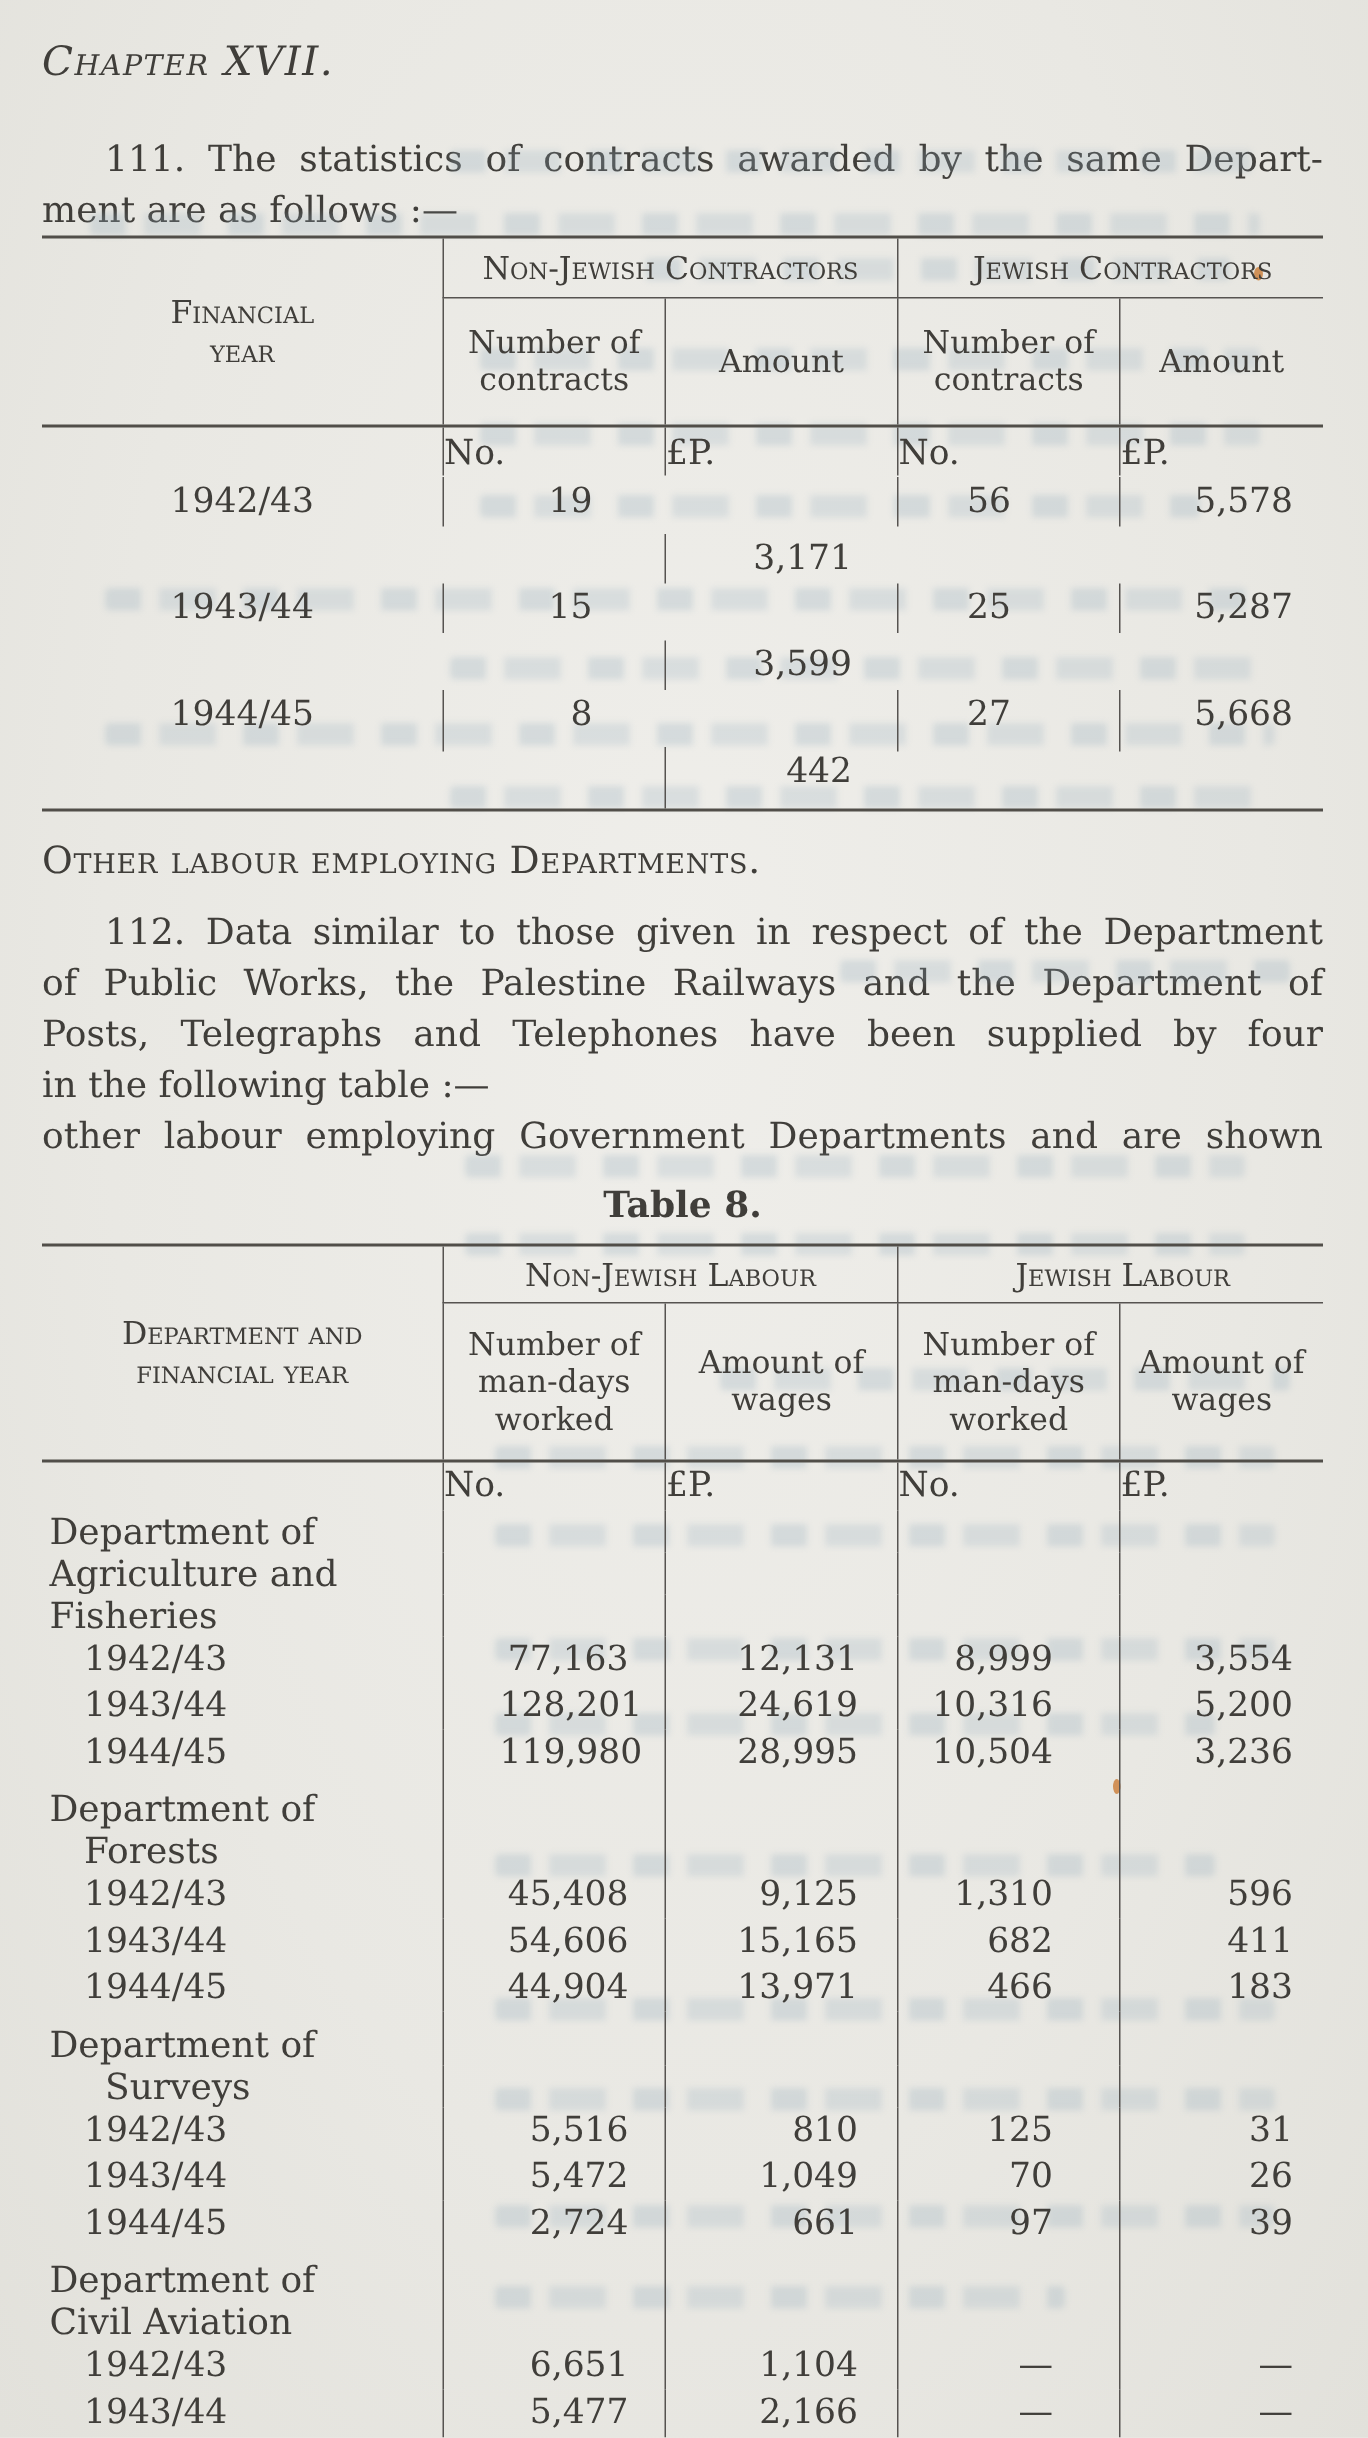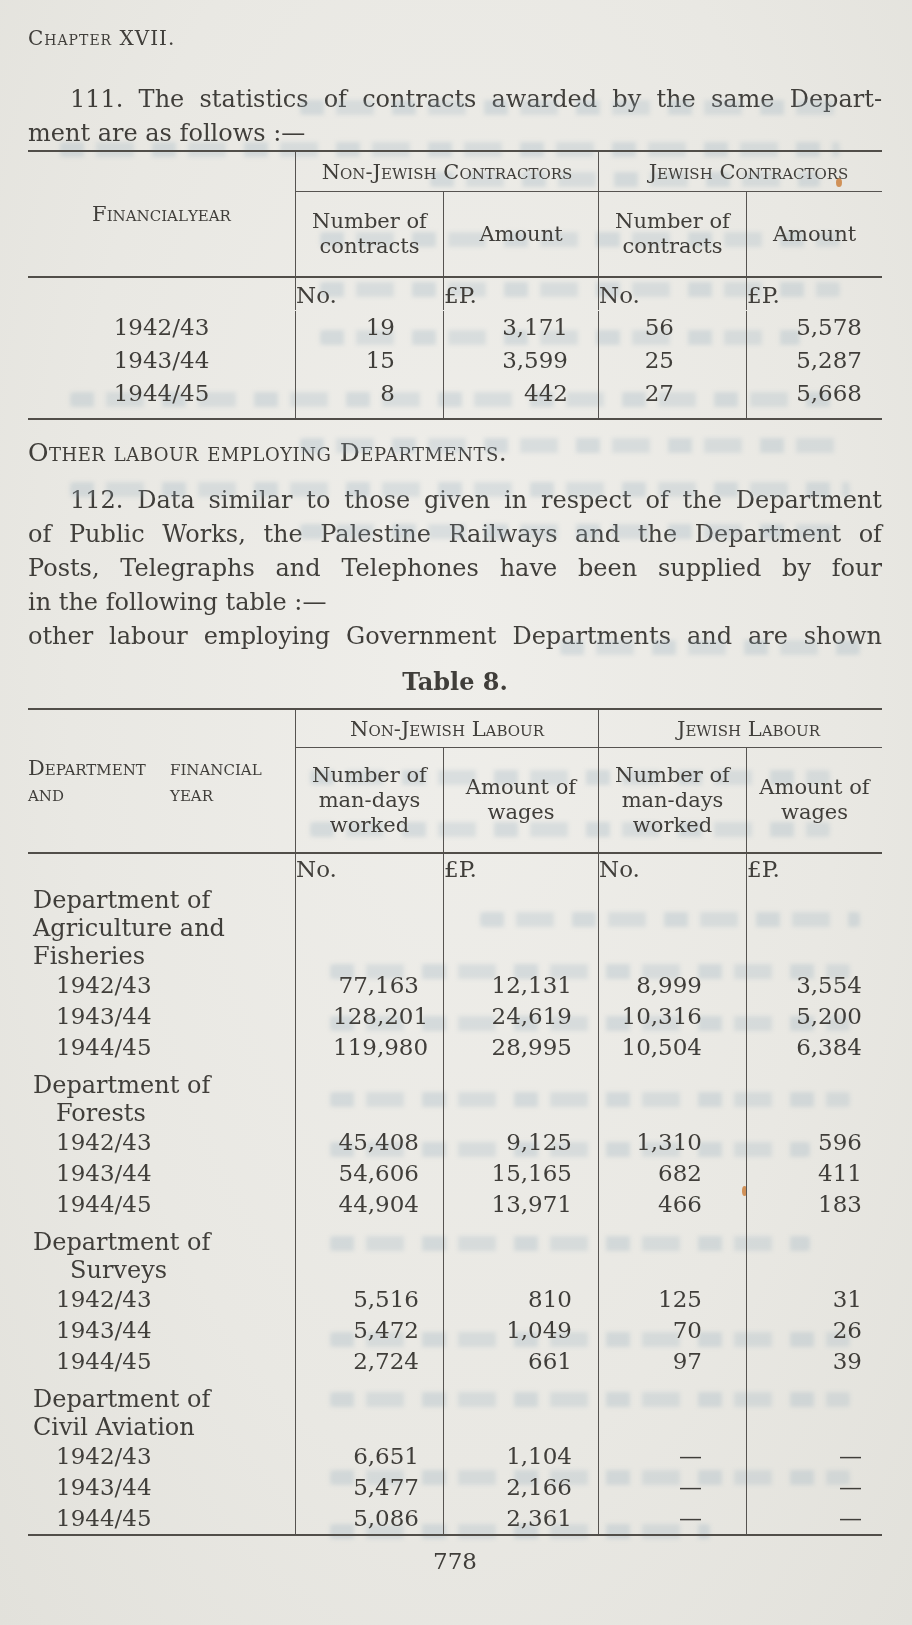--- a/index.html
+++ b/index.html
@@ -24,21 +24,21 @@
     background:repeating-linear-gradient(90deg,
       rgba(148,172,188,.55) 0 24px, rgba(148,172,188,0) 24px 36px,
       rgba(148,172,188,.45) 36px 74px, rgba(148,172,188,0) 74px 92px);
   }
   .speck { position:absolute; background:#c8742a; opacity:.75; border-radius:50%; }
   .speck.s1 { left:836px; top:178px; width:6px; height:9px; }
   .speck.s2 { left:742px; top:1186px; width:5px; height:10px; }
 
   
   .chapter {
-    font-variant:small-caps; font-size:20px; letter-spacing:1px;
+    font-variant:small-caps; font-size:27px; letter-spacing:1px;font-style:italic;
   }
   .para { font-size:24px; line-height:34px; }
   .para .ln { text-align:justify; text-align-last:justify; white-space:nowrap; }
   .para .ln.first { padding-left:42px; }
   .para .ln.last { text-align:left; text-align-last:left; }
   .p111 { margin-top:32px; }
   .p112 { margin-top:16px; }
   .caption {
     text-align:center; font-weight:bold; font-size:24px;
   }
@@ -53,22 +53,22 @@
   .thead, .tbody {
     display:grid; position:relative;
     grid-template-columns:267px 148px 155px 148px 136px;
   }
   .thead { border-top:2px solid #514e49; border-bottom:2px solid #514e49; }
   .tbody { border-bottom:2px solid #514e49; }
   .cell { box-sizing:border-box; }
   .vline { border-left:1px solid #565350; }
   .colhead {
     grid-row:1/3; grid-column:1;
-    display:flex; flex-direction:row; justify-content:center; align-items:center;
-    font-variant:small-caps; font-size:21px; line-height:26px; text-align:left;
+    display:flex; flex-direction:column; justify-content:center; align-items:center;
+    font-variant:small-caps; font-size:21px; line-height:26px; text-align:center;
   }
   .group {
     display:flex; justify-content:center; align-items:center;
     font-variant:small-caps; font-size:21px;
     border-bottom:1px solid #565350;
   }
   .g1 { grid-row:1; grid-column:2/4; }
   .g2 { grid-row:1; grid-column:4/6;padding-left:16px; }
   .sub {
     display:flex; justify-content:center; align-items:center; text-align:center;
@@ -76,21 +76,21 @@
   }
   .t7 .thead { grid-template-rows:40px 84px; }
   .t8 .thead { grid-template-rows:38px 104px; }
 
   .tbody .cell { font-size:23px; }
   .t7 .tbody .cell { height:33px; line-height:33px; }
   .unit { text-align:left; height:32px !important; line-height:30px !important; }
   .t7 .unit { padding-top:2px; }
   .num { text-align:right; }
   .t7 .c2 { padding-right:48px; }
-  .t7 .c3 { padding-right:30px; }
+  .t7 .c3 { padding-right:30px;margin-top:38px; }
   .t7 .c4 { padding-right:72px; }
   .t7 .c5 { padding-right:20px; }
   .t7 .yr { text-align:center; }
   .t7 .lastrow { height:41px !important; }
 
   .t8 .tbody .cell.dat { height:31px; line-height:31px; }
   .t8 .tbody .cell.nm { height:28px; line-height:28px; font-size:24px; padding-left:5px; }
   .t8 .tbody .cell.nm.pad { height:36px; padding-top:8px; }
   .t8 .tbody .cell.ind1 { padding-left:28px; }
   .t8 .tbody .cell.ind2 { padding-left:42px; }
@@ -236,21 +236,21 @@
       <div class="cell dat num c5 vline">3,554</div>
       <div class="cell dat yr">1943/44</div>
       <div class="cell dat num c2 vline">128,201</div>
       <div class="cell dat num c3 vline">24,619</div>
       <div class="cell dat num c4 vline">10,316</div>
       <div class="cell dat num c5 vline">5,200</div>
       <div class="cell dat yr">1944/45</div>
       <div class="cell dat num c2 vline">119,980</div>
       <div class="cell dat num c3 vline">28,995</div>
       <div class="cell dat num c4 vline">10,504</div>
-      <div class="cell dat num c5 vline">6,384</div>
+      <div class="cell dat num c5 vline">3,236</div>
 
       <div class="cell nm pad">Department of</div>
       <div class="cell nm pad vline"></div>
         <div class="cell nm pad vline"></div>
         <div class="cell nm pad vline"></div>
         <div class="cell nm pad vline"></div>
       <div class="cell nm ind1">Forests</div>
       <div class="cell nm vline"></div>
         <div class="cell nm vline"></div>
         <div class="cell nm vline"></div>

